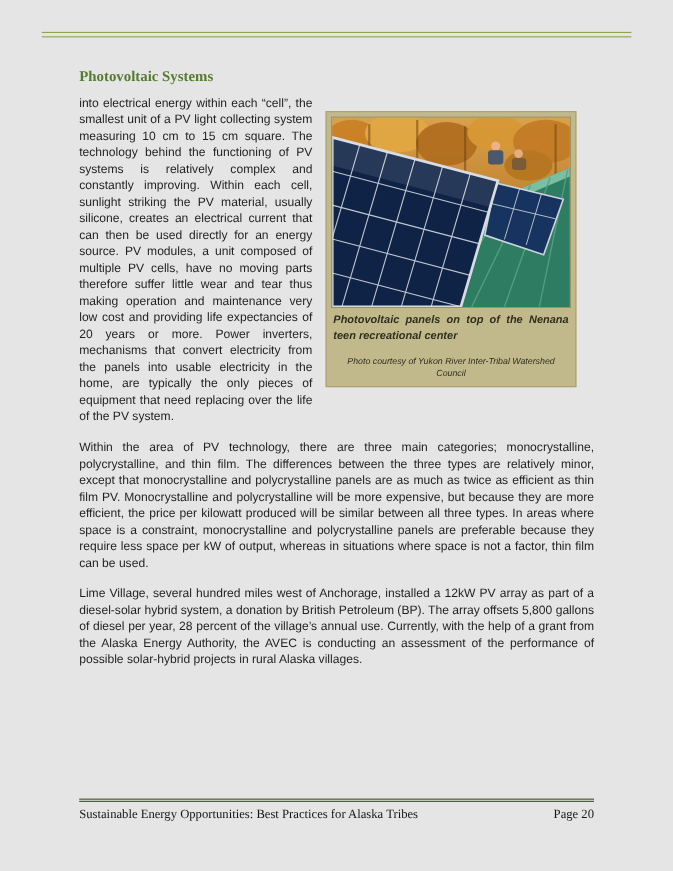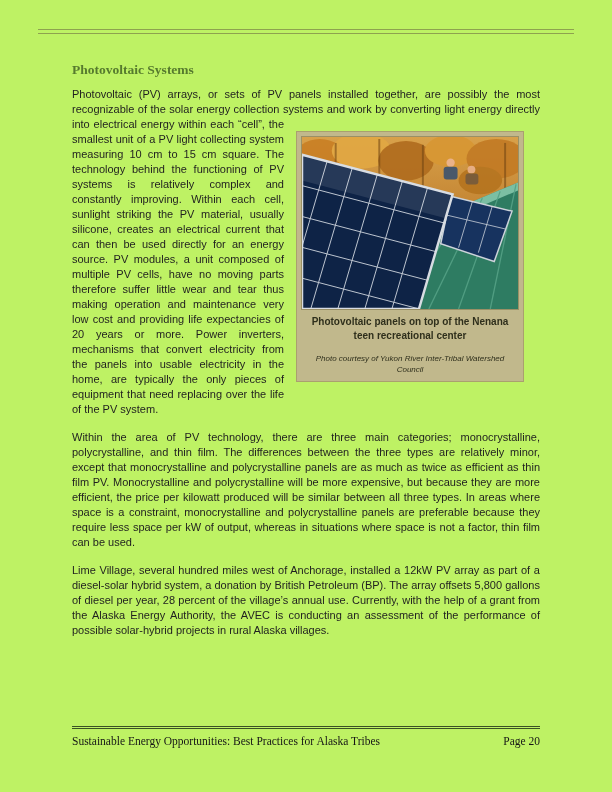--- a/index.html
+++ b/index.html
@@ -1,19 +1,19 @@
 <!DOCTYPE html>
 <html><head>
 <meta charset="utf-8">
 <style>
   html,body{margin:0;padding:0;background:#ffffff;}
   .page{
     position:relative;
     width:612px;height:792px;
-    background:#bef264;
+    background:#e5e5e5;
     overflow:hidden;
     font-family:"Liberation Sans", sans-serif;
     color:#1f1f1f;
   }
   .top-divider{
     position:absolute;left:38px;right:38px;top:29px;
     height:3px;
     border-top:1px solid #8ea24f;
     border-bottom:1px solid #8ea24f;
   }
@@ -44,22 +44,21 @@
   }
   .photo{
     display:block;
     width:218px;height:174px;
     border:1px solid #9a9066;
     box-sizing:border-box;
   }
   .figure-caption{
     display:block;
     font-size:10px;line-height:13.5px;
-    font-weight:bold;
-    text-align:center;
+    font-weight:bold;font-style:italic;
     color:#2f2f1c;
     margin:5px 2px 3px 2px;
   }
   .figure-credit{
     display:block;
     font-size:8px;line-height:10.5px;
     font-style:italic;
     text-align:center;
     color:#2f2f1c;
     margin:12px 8px 1px 8px;
@@ -82,21 +81,21 @@
 <body>
 
 <div class="page">
 
   <div class="top-divider"></div>
 
   <div class="content">
 
     <h2 class="section-heading">Photovoltaic Systems</h2>
 
-    <p class="body-par"><span>Photovoltaic (PV) arrays, or sets of PV panels installed together, are possibly the most recognizable of the solar energy collection systems and work by converting light energy directly </span><span class="figure">
+    <p class="body-par"><span class="figure">
           <svg class="photo" viewBox="0 0 218 174" preserveAspectRatio="none" aria-hidden="true">
           <defs>
             <linearGradient id="gTrees" x1="0" y1="0" x2="0" y2="1">
               <stop offset="0" stop-color="#d8a14a"></stop>
               <stop offset="0.55" stop-color="#bd7c2c"></stop>
               <stop offset="1" stop-color="#a2631f"></stop>
             </linearGradient>
             <clipPath id="panelClip">
                 <polygon points="0,18 152,58 118,174 0,174"></polygon>
               </clipPath>

